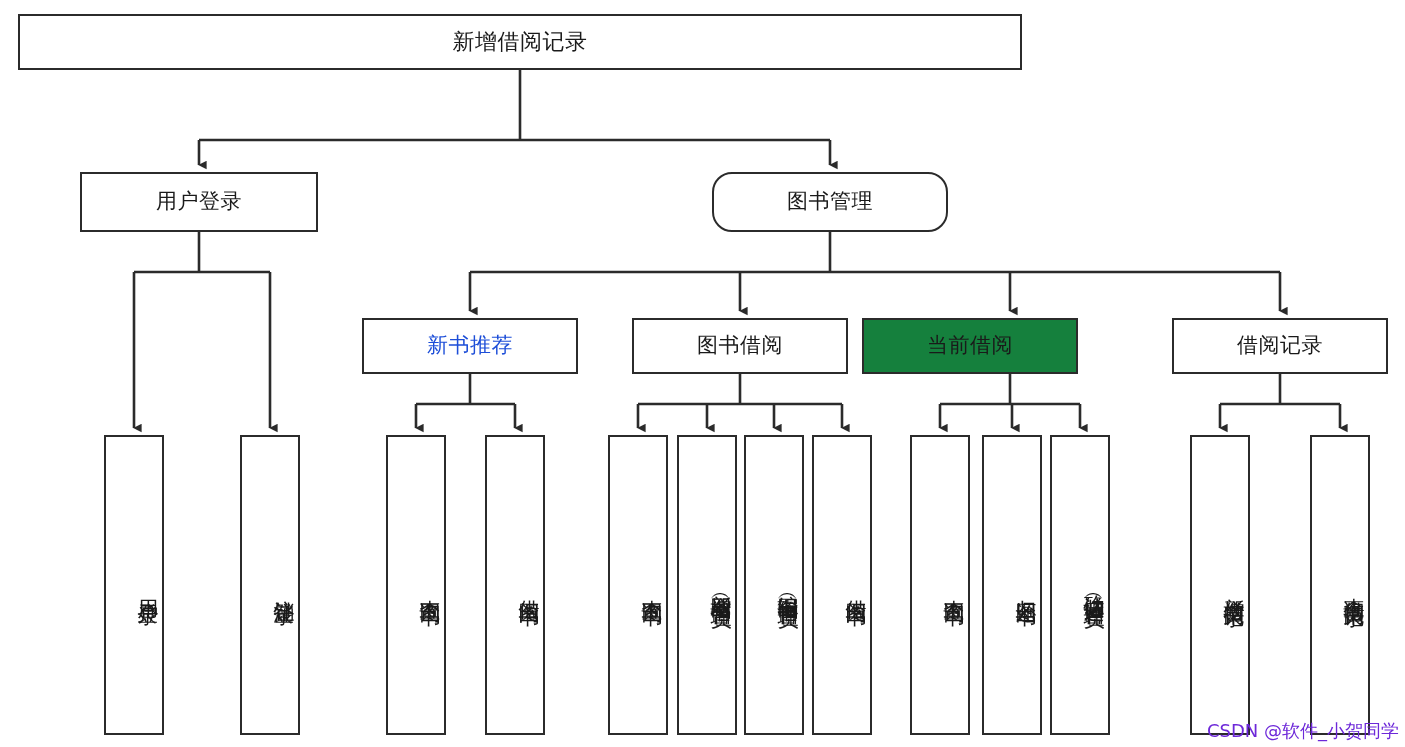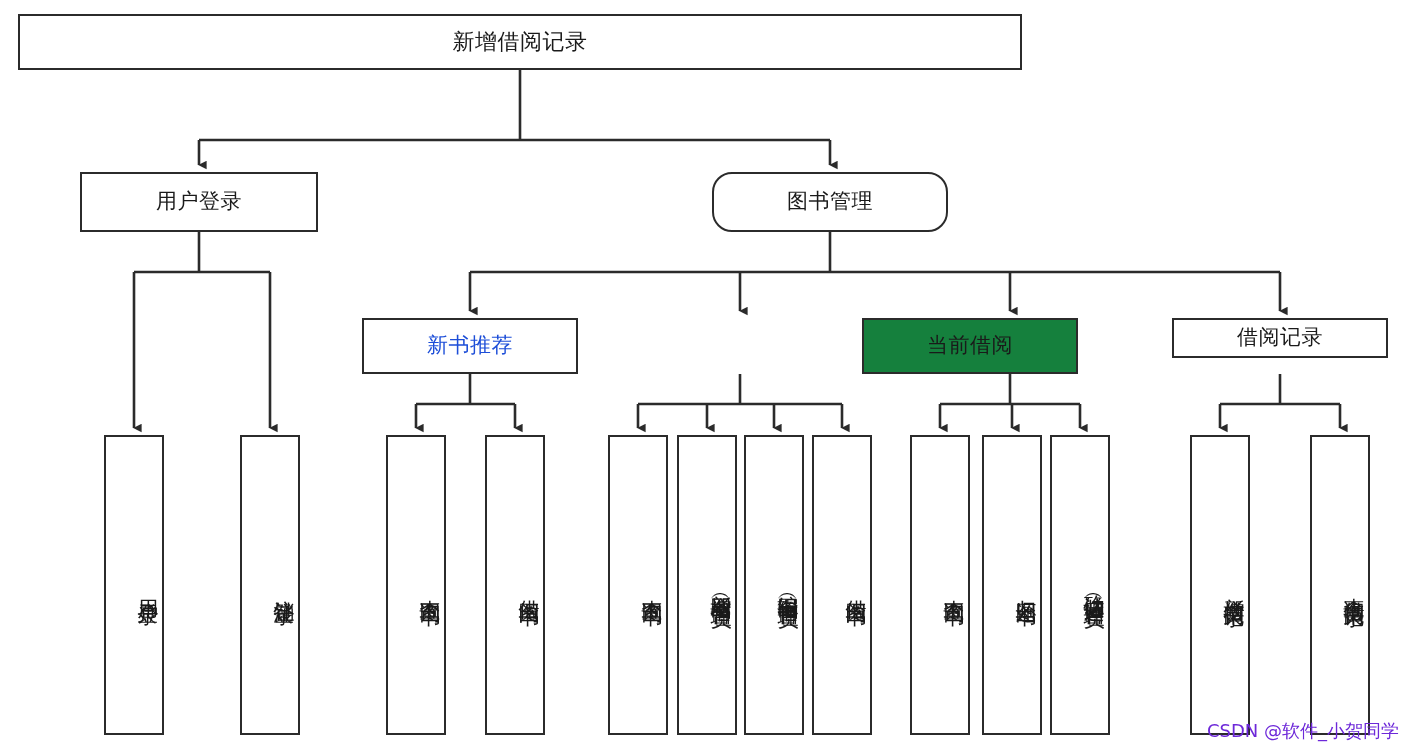--- a/index.html
+++ b/index.html
@@ -138,24 +138,27 @@
   <div class="node horiz" style="left: 80px; top: 172px; width: 238px; height: 60px; border-color: rgb(43, 43, 43); background: rgb(255, 255, 255); color: rgb(26, 26, 26);">
     <span class="node-label">用户登录</span>
   </div>
   <div class="node horiz" style="left: 712px; top: 172px; width: 236px; height: 60px; border-color: rgb(43, 43, 43); background: rgb(255, 255, 255); color: rgb(26, 26, 26); border-radius: 20px;">
     <span class="node-label">图书管理</span>
   </div>
 
   <div class="node horiz" style="left: 362px; top: 318px; width: 216px; height: 56px; border-color: rgb(43, 43, 43); background: rgb(255, 255, 255); color: #1d4ed8;">
     <span class="node-label">新书推荐</span>
   </div>
+  <div class="node horiz" style="left: 632px; top: 318px; width: 216px; height: 56px; border-color: rgb(43, 43, 43); background: rgb(255, 255, 255); color: rgb(26, 26, 26);">
+    <span class="node-label">图书借阅</span>
+  </div>
   <div class="node horiz" style="left: 862px; top: 318px; width: 216px; height: 56px; border-color: rgb(43, 43, 43); background: #15803d; color: rgb(26, 26, 26);">
     <span class="node-label">当前借阅</span>
   </div>
-  <div class="node horiz" style="left: 1172px; top: 318px; width: 216px; height: 40px; border-color: rgb(43, 43, 43); background: rgb(255, 255, 255); color: rgb(26, 26, 26);">
+  <div class="node horiz" style="left: 1172px; top: 318px; width: 216px; height: 56px; border-color: rgb(43, 43, 43); background: rgb(255, 255, 255); color: rgb(26, 26, 26);">
     <span class="node-label">借阅记录</span>
   </div>
 
   <div class="node vert" style="left: 104px; top: 435px; width: 60px; height: 300px; border-color: rgb(43, 43, 43); background: rgb(255, 255, 255); color: rgb(26, 26, 26);">
     <span class="node-label">用户登录</span>
   </div>
   <div class="node vert" style="left: 240px; top: 435px; width: 60px; height: 300px; border-color: rgb(43, 43, 43); background: rgb(255, 255, 255); color: rgb(26, 26, 26);">
     <span class="node-label">注销登录</span>
   </div>
   <div class="node vert" style="left: 386px; top: 435px; width: 60px; height: 300px; border-color: rgb(43, 43, 43); background: rgb(255, 255, 255); color: rgb(26, 26, 26);">

